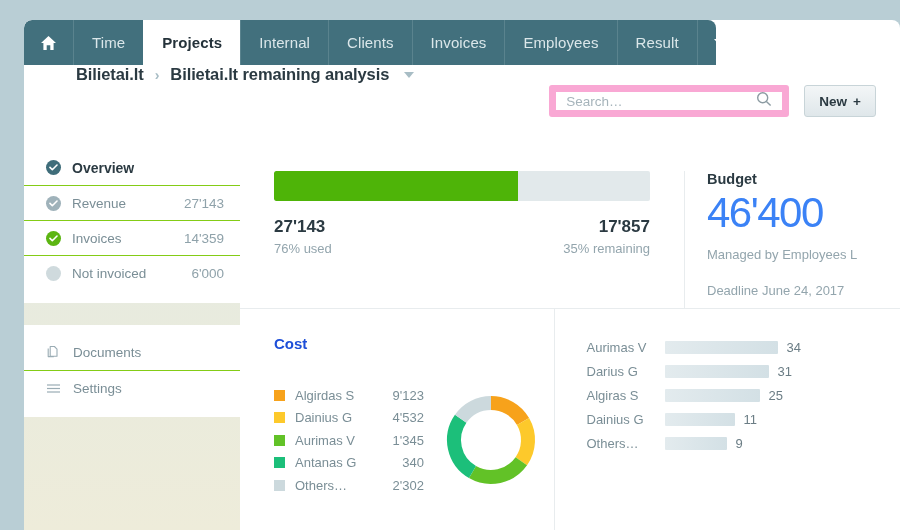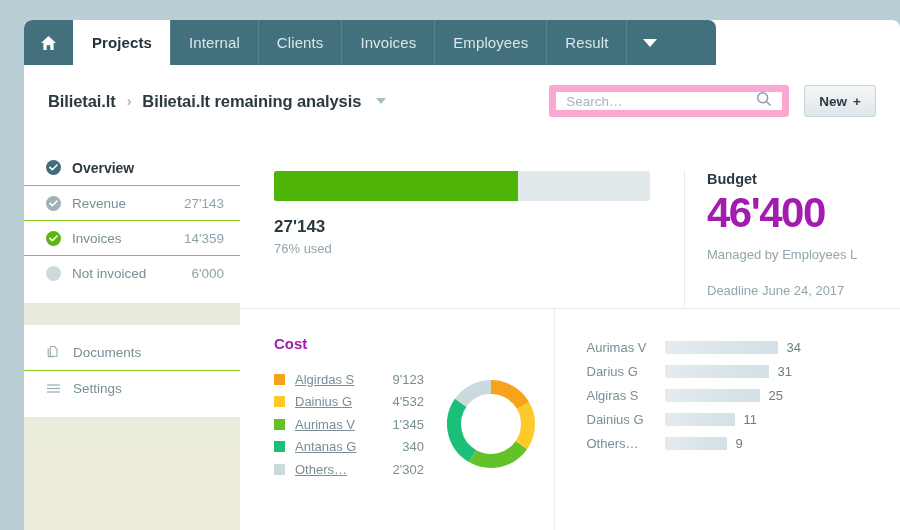--- a/index.html
+++ b/index.html
@@ -59,23 +59,24 @@
 
   .home-icon svg { display: block; }
   .caret-icon { width: 0; height: 0; border-left: 7px solid transparent;
                 border-right: 7px solid transparent; border-top: 8px solid #ffffff; }
 
   
   #topbar {
     height: 72px;
     background: #ffffff;
     display: flex;
-    align-items: center;
+    align-items: flex-start;
     padding: 0 24px 0 24px;
     position: relative;
+    margin-left: 28px;
   }
   #breadcrumb { display: flex; align-items: center; gap: 11px; }
   .crumb {
     font-size: 16.5px; font-weight: bold; color: #2b3a42;
     letter-spacing: -.1px;
   }
   .crumb-sep { color: #a8bdc5; font-size: 14px; font-weight: bold; }
   .crumb-caret {
     width: 0; height: 0; margin-left: 4px;
     border-left: 5px solid transparent; border-right: 5px solid transparent;
@@ -191,42 +192,42 @@
   .legend-sub { font-size: 13px; color: #93a5ad; margin-top: 4px; }
   .legend-right { text-align: right; }
 
   #budget-col {
     width: 216px; flex: 0 0 216px;
     border-left: 1px solid #e8ecee;
     padding: 0 20px 0 22px;
   }
   #budget-title { font-size: 14.5px; font-weight: bold; color: #2b3a42; }
   #budget-amount {
-    font-size: 42px; font-weight: bold; color: #a21caf;
+    font-size: 42px; font-weight: normal; color: #3b82f6;
     letter-spacing: -1.5px; line-height: 1.15; margin-top: 2px;
   }
   .budget-meta { font-size: 13px; color: #93a5ad; line-height: 1.5; margin-top: 8px; }
   .budget-meta.second { margin-top: 16px; }
 
   
   #lower-section { display: flex; flex: 1; }
   #cost-panel { flex: 1; padding: 26px 0 0 34px; }
   #hours-panel { flex: 1; padding: 26px 34px 0 32px; border-left: 1px solid #e8ecee; }
 
-  .panel-title { font-size: 15px; font-weight: bold; color: #a21caf; margin-bottom: 16px; }
+  .panel-title { font-size: 15px; font-weight: bold; color: #1d4ed8; margin-bottom: 32px; }
 
   #cost-body { display: flex; }
   #cost-list { width: 150px; }
   .cost-row {
     display: flex; align-items: center;
     height: 22.5px;
     font-size: 13px; color: #7a8e96;
   }
   .swatch { width: 11px; height: 11px; margin-right: 10px; flex: 0 0 11px; }
-  .cost-name { flex: 1; text-decoration: underline; }
+  .cost-name { flex: 1; }
   .cost-val { color: #7a8e96; text-align: right; }
 
   #donut-wrap { flex: 1; display: flex; align-items: center; justify-content: center;
                 padding-left: 4px; }
 
   .hours-row { display: flex; align-items: center; height: 24px; font-size: 13px; color: #7a8e96; }
   .hours-name { width: 78px; flex: 0 0 78px; }
   .hours-bar {
     height: 13px;
     background: linear-gradient(90deg,#e3ebee,#d3e0e5);
@@ -241,20 +242,23 @@
   <div id="window">
 
     <div id="tabbar">
       <div class="tab home">
         <span class="home-icon">
           <svg width="17" height="16" viewBox="0 0 17 16">
             <path d="M8.5 1 L16 8 L13.6 8 L13.6 15 L10.3 15 L10.3 10.2 L6.7 10.2 L6.7 15 L3.4 15 L3.4 8 L1 8 Z" fill="#ffffff"></path>
           </svg>
         </span>
       </div>
+      <div class="tab">
+          <span>Time</span>
+        </div>
       <div class="tab active">
           <span>Projects</span>
         </div>
       <div class="tab">
           <span>Internal</span>
         </div>
       <div class="tab">
           <span>Clients</span>
         </div>
       <div class="tab">
@@ -361,20 +365,24 @@
 
         <div id="budget-section">
           <div id="progress-col">
             <div id="bar-track" style="background: rgb(226, 233, 235);">
               <div id="bar-fill" style="width: 65%; background: rgb(78, 180, 8);"></div>
             </div>
             <div id="bar-legend">
               <div>
                 <div class="legend-num">27'143</div>
                 <div class="legend-sub">76% used</div>
+              </div>
+              <div class="legend-right">
+                <div class="legend-num">17'857</div>
+                <div class="legend-sub">35% remaining</div>
               </div>
             </div>
           </div>
 
           <div id="budget-col">
             <div id="budget-title">Budget</div>
             <div id="budget-amount">46'400</div>
             <div class="budget-meta">Managed by Employees L</div>
             <div class="budget-meta second">Deadline June 24, 2017</div>
           </div>

